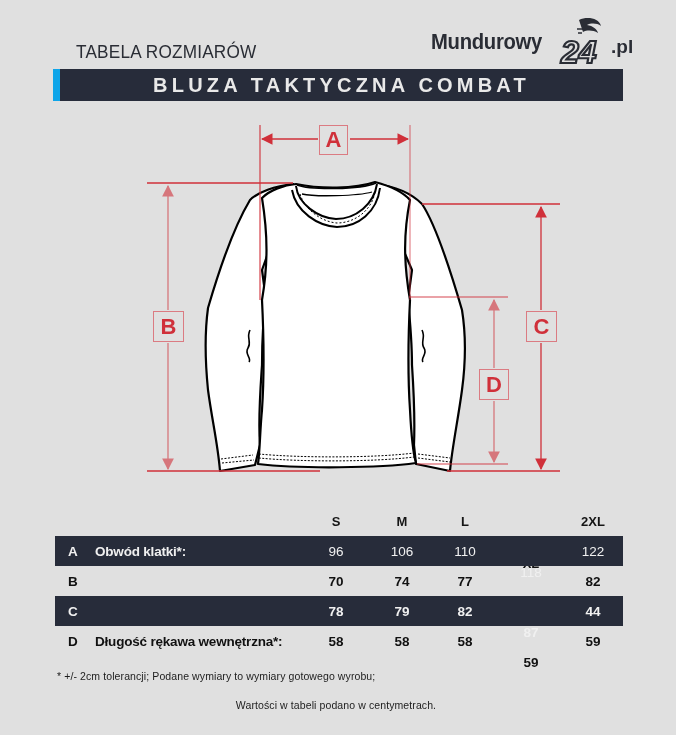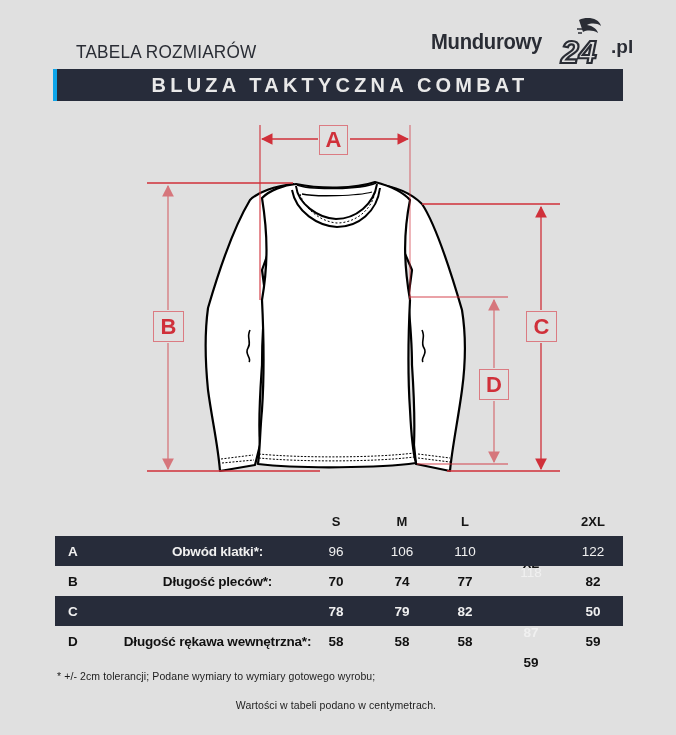--- a/index.html
+++ b/index.html
@@ -29,21 +29,21 @@
     }
     .logo-tld {
       position: absolute; left: 180px; top: 22px;
       font-family: "Liberation Sans", sans-serif; font-weight: bold;
       font-size: 19px; color: #2a2d35;
     }
     .logo-svg { position: absolute; left: 126px; top: 0; }
     .title-bar {
       position: absolute; left: 53px; top: 69px; width: 570px; height: 32px;
       background: #272c3a;
-      border-left: 4px solid #0ea5e9;
+      border-left: 7px solid #0ea5e9;
       box-sizing: border-box;
       display: flex; align-items: center; justify-content: center;
     }
     .title-bar span {
       color: #e9e9e9; font-weight: bold; font-size: 20px; letter-spacing: 4.2px;
       font-family: "Liberation Sans", sans-serif;
     }
     .diagram { position: absolute; left: 0; top: 0; }
     .dim-label {
       position: absolute; width: 29px; height: 30px;
@@ -59,21 +59,21 @@
       border-collapse: collapse;
       font-family: "Liberation Sans", sans-serif;
     }
     .row {
       position: absolute; left: 0; width: 568px; height: 30px;
       display: flex; align-items: center; font-size: 13.5px;
     }
     .row.dark { background: #272c3a; color: #f0f0f0; }
     .row.light { color: #111; }
     .cell-letter { position: absolute; left: 13px; font-weight: bold; }
-    .cell-name { position: absolute; left: 40px; width: 245px; text-align: center; font-weight: bold; letter-spacing: -0.2px; }
+    .cell-name { position: absolute; left: 40px; width: 245px; font-weight: bold; letter-spacing: -0.2px; }
     .cell-val { position: absolute; width: 50px; text-align: center; }
     .row.bold-vals .cell-val { font-weight: bold; }
     .c0 { left: 256px; } .c1 { left: 322px; } .c2 { left: 385px; } .c3 { left: 451px; margin-top: 42px; } .c4 { left: 513px; text-align: center; }
     .hdr { position: absolute; top: 0; left: 0; width: 568px; height: 30px; }
     .hdr div { position: absolute; top: 8px; font-weight: bold; font-size: 13px; color: #151515; }
     .hdr .h-name { left: 40px; width: 245px; text-align: center; }
     .note {
       position: absolute; left: 57px; top: 670px;
       font-size: 10.5px; color: #1d1d1d; letter-spacing: 0.1px;
     }
@@ -186,35 +186,34 @@
     <span class="cell-name">Obwód klatki*:</span>
     <span class="cell-val c0">96</span>
     <span class="cell-val c1">106</span>
     <span class="cell-val c2">110</span>
     <span class="cell-val c3">118</span>
     <span class="cell-val c4">122</span>
   </div>
 
   <div class="row light bold-vals" style="top:60px;">
     <span class="cell-letter">B</span>
-    <span class="cell-name">Długość pleców*:</span>
     <span class="cell-val c0">70</span>
     <span class="cell-val c1">74</span>
     <span class="cell-val c2">77</span>
     <span class="cell-val c3">78</span>
     <span class="cell-val c4">82</span>
   </div>
 
   <div class="row dark bold-vals" style="top:90px;">
     <span class="cell-letter">C</span>
     <span class="cell-val c0">78</span>
     <span class="cell-val c1">79</span>
     <span class="cell-val c2">82</span>
     <span class="cell-val c3">87</span>
-    <span class="cell-val c4">50</span>
+    <span class="cell-val c4">44</span>
   </div>
 
   <div class="row light bold-vals" style="top:120px;">
     <span class="cell-letter">D</span>
     <span class="cell-name">Długość rękawa wewnętrzna*:</span>
     <span class="cell-val c0">58</span>
     <span class="cell-val c1">58</span>
     <span class="cell-val c2">58</span>
     <span class="cell-val c3">59</span>
     <span class="cell-val c4">59</span>

